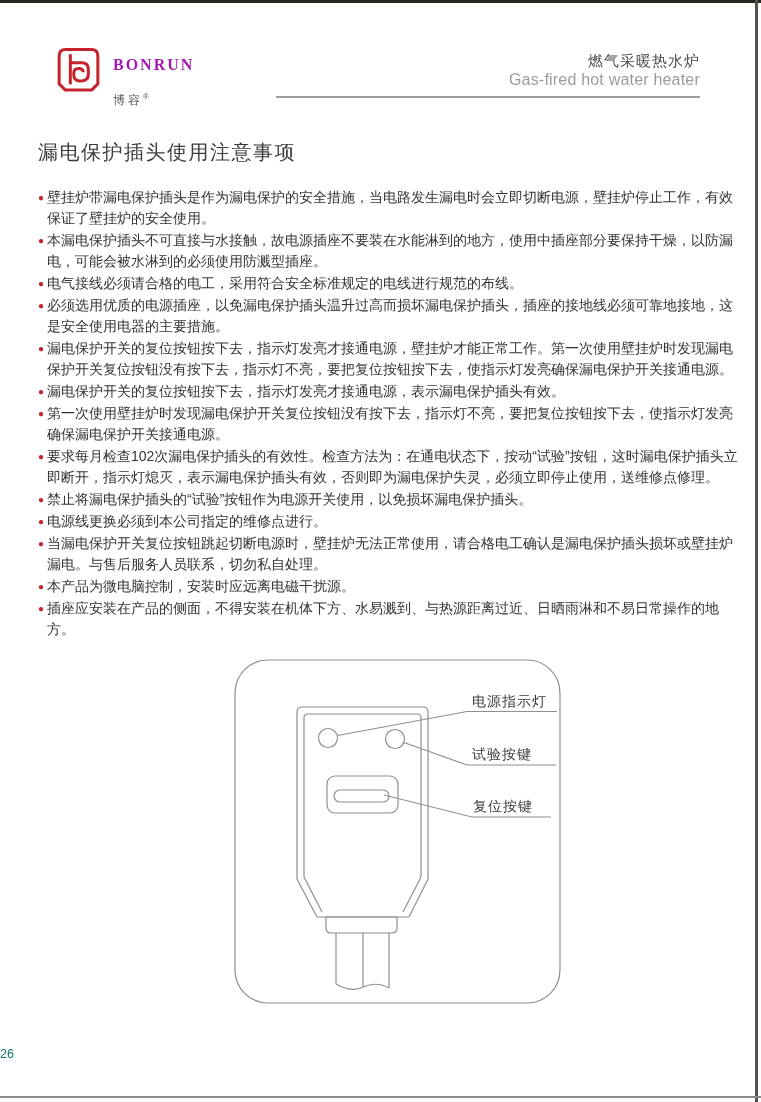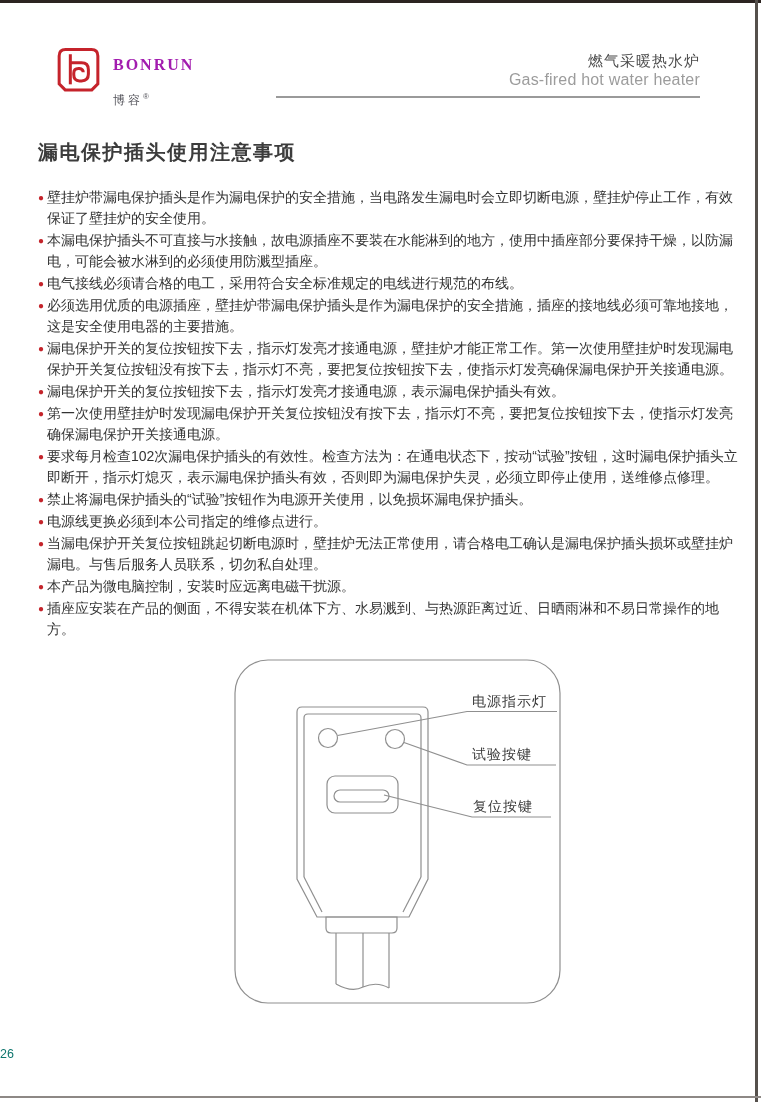--- a/index.html
+++ b/index.html
@@ -21,21 +21,21 @@
   .brand-cn { font-size:12px; color:#55555c; letter-spacing:3px; margin-top:16px; }
   .reg { font-size:8px; vertical-align:super; letter-spacing:0; }
   .product { position:absolute; right:61px; top:52px; text-align:right; }
   .product-cn { font-size:15px; font-weight:normal; color:#4b4b4b; letter-spacing:1px; }
   .product-en { font-size:16px; color:#9c9c9c; letter-spacing:0.2px; }
   .header-rule { position:absolute; left:276px; top:96px; width:424px; height:2px; background:#9a9a9a; }
 
   
   .doc-title {
     position:absolute; left:38px; top:139px; margin:0;
-    font-size:20px; font-weight:bold; letter-spacing:1.5px; color:#3c3c3c;
+    font-size:20px; font-weight:normal; letter-spacing:1.5px; color:#3c3c3c;
   }
 
   
   .notice-list {
     position:absolute; left:38px; top:187px; width:700px;
     margin:0; padding:0; list-style:none;
   }
   .notice-list li {
     display:flex; margin:0 0 1px 0; font-size:14px; line-height:21px; color:#333;
   }
@@ -89,21 +89,21 @@
     <li>
         <span class="dot">●</span>
         <span class="notice-text">本漏电保护插头不可直接与水接触，故电源插座不要装在水能淋到的地方，使用中插座部分要保持干燥，以防漏电，可能会被水淋到的必须使用防溅型插座。</span>
       </li>
     <li>
         <span class="dot">●</span>
         <span class="notice-text">电气接线必须请合格的电工，采用符合安全标准规定的电线进行规范的布线。</span>
       </li>
     <li>
         <span class="dot">●</span>
-        <span class="notice-text">必须选用优质的电源插座，壁挂炉带漏电保护插头是作为漏电保护的安全措施，插座的接地线必须可靠地接地，这是安全使用电器的主要措施。</span>
+        <span class="notice-text">必须选用优质的电源插座，以免漏电保护插头温升过高而损坏漏电保护插头，插座的接地线必须可靠地接地，这是安全使用电器的主要措施。</span>
       </li>
     <li>
         <span class="dot">●</span>
         <span class="notice-text">漏电保护开关的复位按钮按下去，指示灯发亮才接通电源，壁挂炉才能正常工作。第一次使用壁挂炉时发现漏电保护开关复位按钮没有按下去，指示灯不亮，要把复位按钮按下去，使指示灯发亮确保漏电保护开关接通电源。</span>
       </li>
     <li>
         <span class="dot">●</span>
         <span class="notice-text">漏电保护开关的复位按钮按下去，指示灯发亮才接通电源，表示漏电保护插头有效。</span>
       </li>
     <li>

